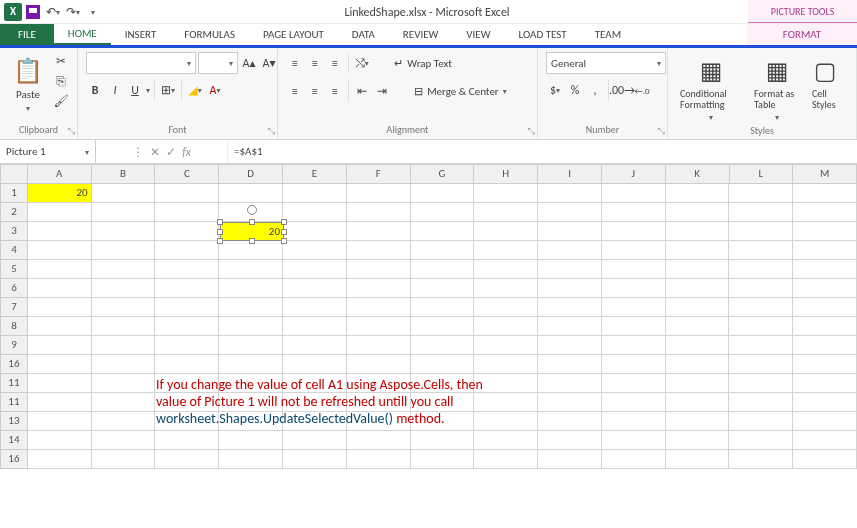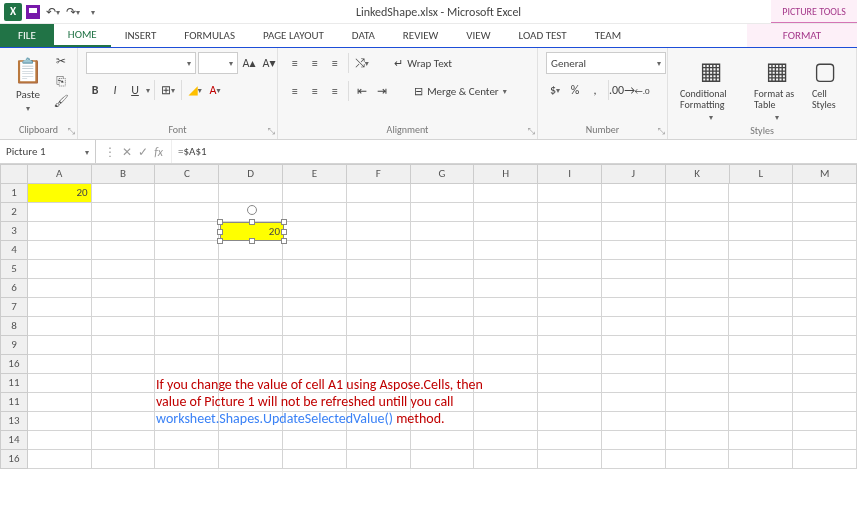--- a/index.html
+++ b/index.html
@@ -6,24 +6,24 @@
 body { background:#fff; width:857px; height:528px; overflow:hidden; font-size:12px; color:#444; }
 
 
 .titlebar { height:24px; background:#fff; display:flex; align-items:center; border-bottom:1px solid #eaeaea; }
 .qat { display:flex; align-items:center; gap:2px; padding:0 4px; }
 .qat-ico { width:18px; height:18px; display:flex; align-items:center; justify-content:center; font-size:12px; }
 .excel-logo { width:18px; height:18px; background:#217346; color:#fff; font-weight:bold; font-size:11px; display:flex; align-items:center; justify-content:center; border-radius:2px; }
 .save-icon { width:14px; height:14px; background:#7719aa; position:relative; }
 .save-icon::after{content:"";position:absolute;left:3px;top:3px;width:8px;height:5px;background:#fff;}
 .title-text { flex:1; text-align:center; font-size:12px; color:#444; }
-.contextual { width:86px; text-align:center; font-size:10px; color:#a5398b; background:#fdf0f8; height:100%; display:flex; align-items:center; justify-content:center; border-bottom:1px solid #d574b5; }
-
-
-.tabs { height:24px; display:flex; align-items:stretch; border-bottom:1px solid #1d4ed8; font-size:12px; }
+.contextual { width:109px; text-align:center; font-size:10px; color:#a5398b; background:#fdf0f8; height:100%; display:flex; align-items:center; justify-content:center; border-bottom:1px solid #d574b5; }
+
+
+.tabs { height:24px; display:flex; align-items:stretch; border-bottom:3px solid #1d4ed8; font-size:12px; }
 .tab { padding:0 14px; display:flex; align-items:center; color:#444; cursor:pointer; text-transform:uppercase; font-size:11px; }
 .tab.file { background:#217346; color:#fff; font-weight:normal; padding:0 18px; }
 .tab.active { color:#217346; border-bottom:2px solid #217346; }
 .tab.ctx { background:#fdf0f8; color:#a5398b; margin-left:auto; width:110px; justify-content:center; }
 
 
 .ribbon { height:92px; background:#f7f7f7; border-bottom:1px solid #d4d4d4; display:flex; }
 .group { border-right:1px solid #e1e1e1; padding:4px 8px 2px; display:flex; flex-direction:column; }
 .group-body { flex:1; display:flex; align-items:flex-start; gap:4px; }
 .group-label { text-align:center; font-size:10px; color:#777; height:14px; position:relative; }
@@ -33,21 +33,21 @@
 .small-col { display:flex; flex-direction:column; gap:2px; }
 .small-btn { width:18px; height:18px; display:flex; align-items:center; justify-content:center; font-size:12px; cursor:pointer; }
 .row { display:flex; align-items:center; gap:2px; }
 .font-box, .size-box { border:1px solid #ccc; background:#fff; height:22px; font-size:11px; padding:0 4px; display:flex; align-items:center; justify-content:space-between; }
 .font-box{ width:110px; } .size-box{ width:40px; }
 .dd { font-size:8px; color:#666; }
 .sep { width:1px; height:20px; background:#ddd; margin:0 2px; }
 .med-btn { height:22px; padding:0 6px; border:1px solid transparent; display:flex; align-items:center; gap:4px; font-size:11px; cursor:pointer; }
 
 
-.fx-bar { height:24px; display:flex; align-items:stretch; border-bottom:1px solid #d4d4d4; }
+.fx-bar { height:24px; display:flex; align-items:stretch; border-bottom:1px solid #d4d4d4;gap:28px; }
 .name-box { width:96px; border-right:1px solid #ccc; display:flex; align-items:center; padding:0 6px; font-size:11px; justify-content:space-between; background:#fff; }
 .fx-icons { display:flex; align-items:center; gap:6px; padding:0 8px; color:#999; }
 .fx-content { flex:1; display:flex; align-items:center; padding:0 6px; font-size:11px; border-left:1px solid #eee; }
 
 
 .grid { position:relative; }
 .col-headers { display:flex; height:20px; }
 .sel-all { width:28px; border:1px solid #ccc; background:#f0f0f0; }
 .ch { width:64px; border:1px solid #ccc; border-left:none; background:#f0f0f0; text-align:center; font-size:11px; color:#555; line-height:18px; }
 .rows { }
@@ -59,21 +59,21 @@
 .pic-sel { position:absolute; left:220px; top:58px; width:64px; height:19px; background:#ffff00; border:1px solid #888; text-align:right; padding:0 3px; font-size:11px; line-height:17px; }
 .handle { position:absolute; width:6px; height:6px; background:#fff; border:1px solid #888; }
 .handle.tl{left:-4px;top:-4px;} .handle.tr{right:-4px;top:-4px;}
 .handle.bl{left:-4px;bottom:-4px;} .handle.br{right:-4px;bottom:-4px;}
 .handle.tm{left:50%;margin-left:-3px;top:-4px;} .handle.bm{left:50%;margin-left:-3px;bottom:-4px;}
 .handle.ml{left:-4px;top:50%;margin-top:-3px;} .handle.mr{right:-4px;top:50%;margin-top:-3px;}
 .rot { position:absolute; left:50%; margin-left:-5px; top:-18px; width:10px; height:10px; border:1px solid #888; border-radius:50%; background:#fff; }
 
 .overlay-text { position:absolute; font-family:Calibri,sans-serif; font-size:14px; }
 .red { color:#c00000; }
-.blue { color:#3b82f6; }
+.blue { color:#0c4a6e; }
 </style>
 </head>
 <body>
 
 <div class="titlebar">
   <div class="qat">
     <div class="qat-ico">
         <div class="excel-logo">X</div>
       </div>
     <div class="qat-ico">

